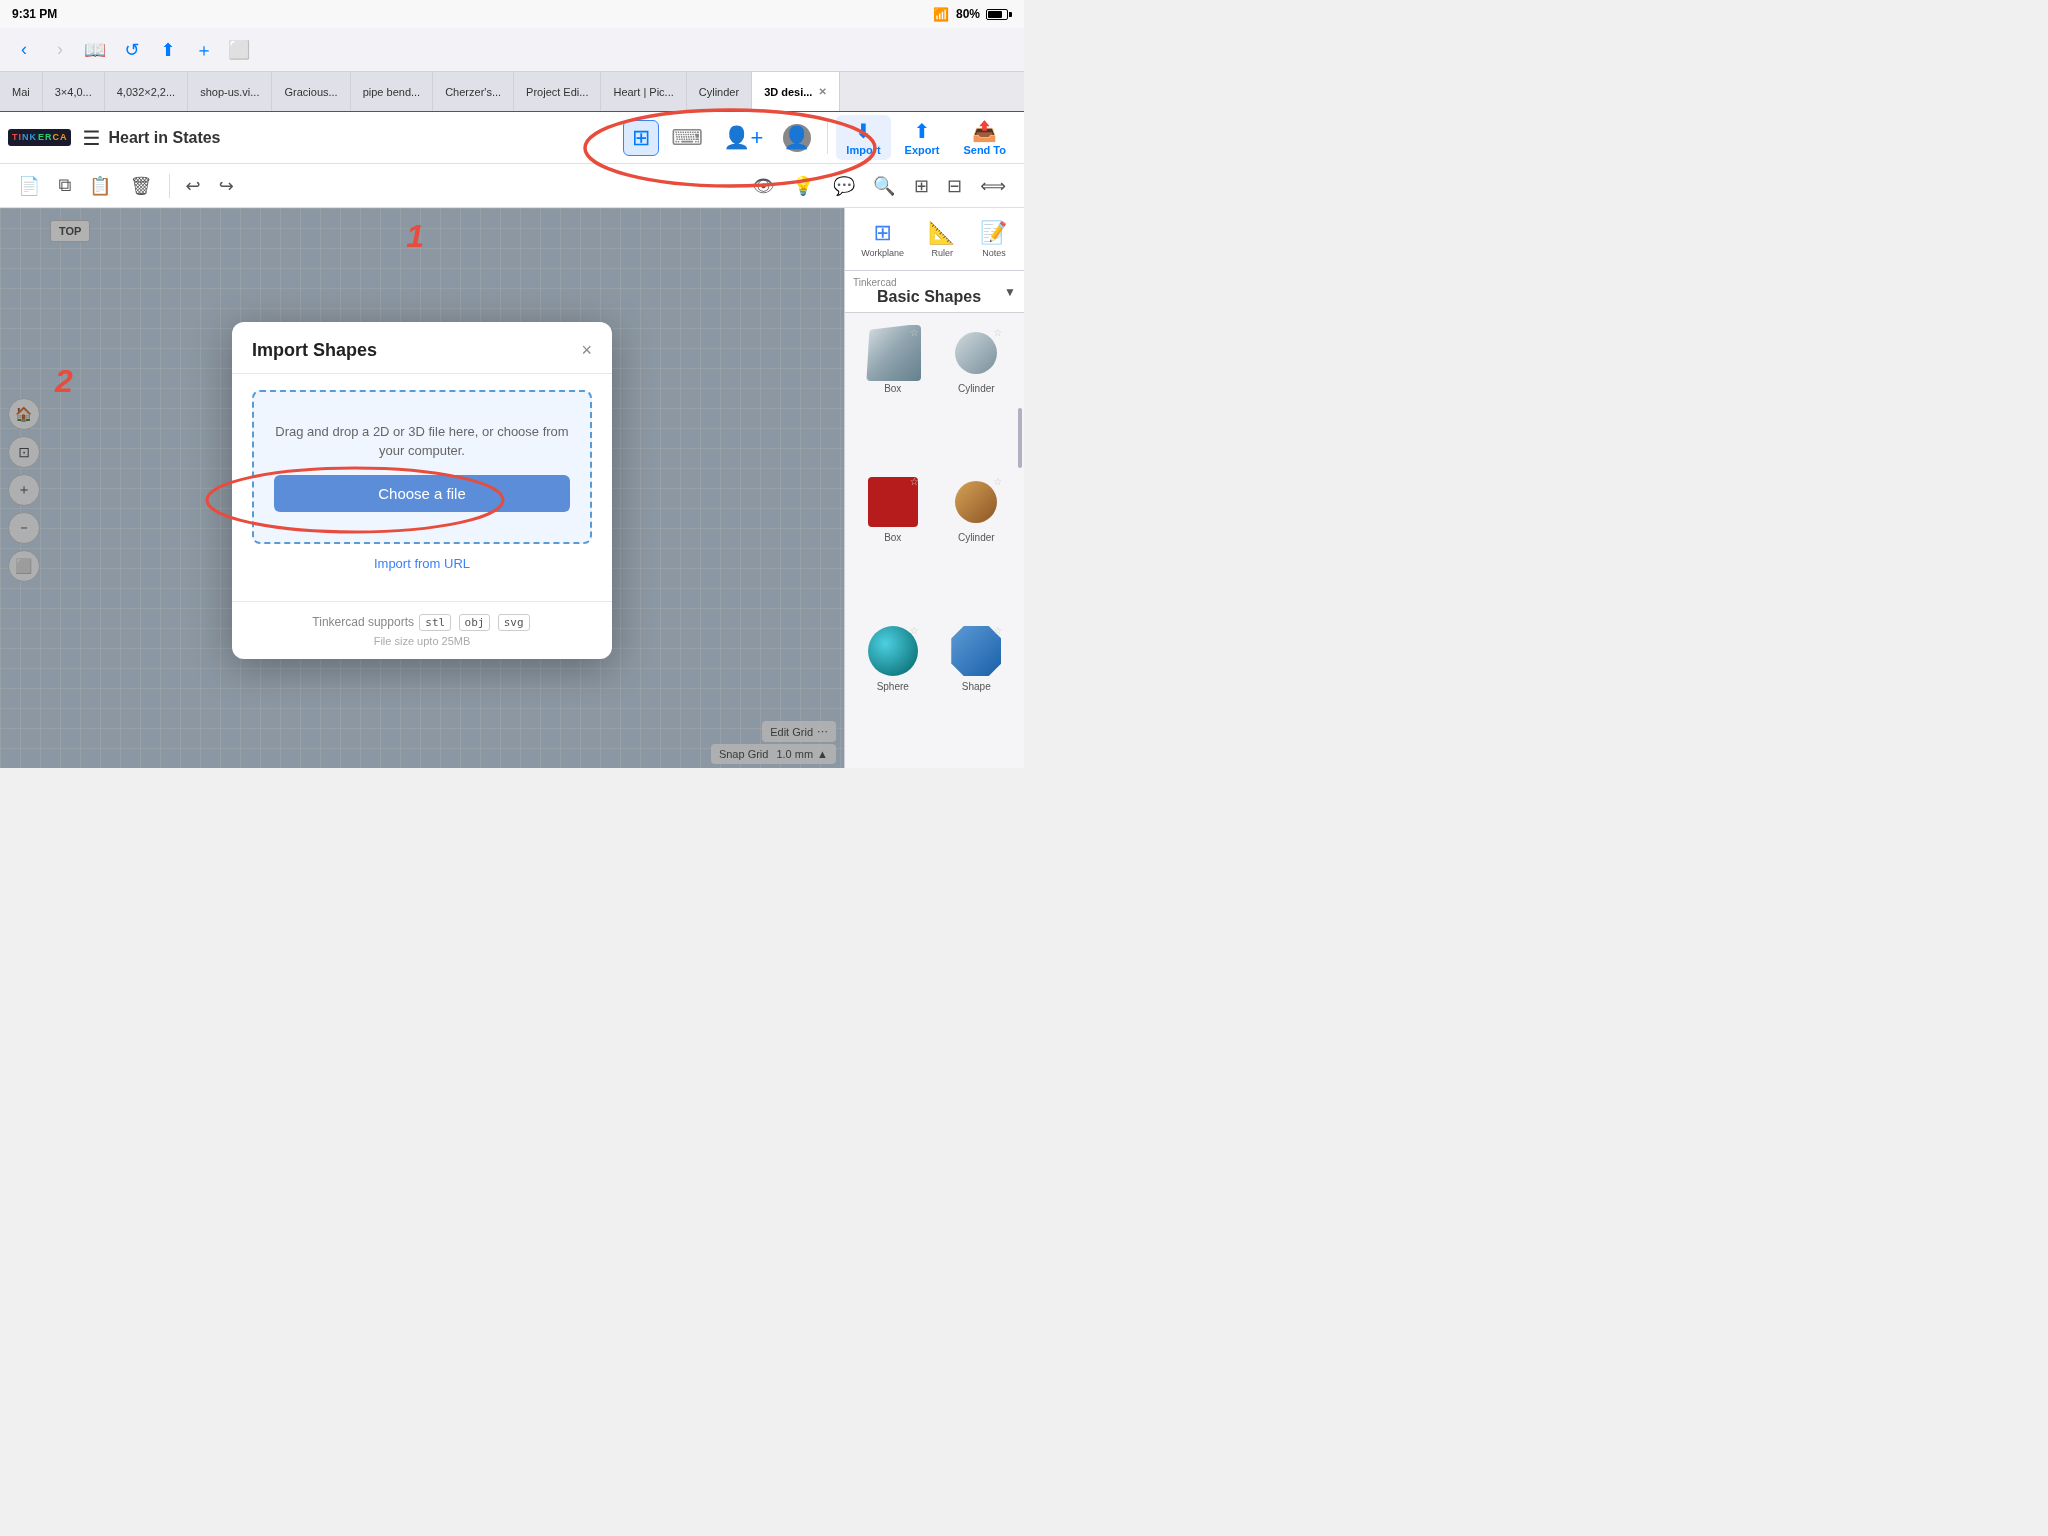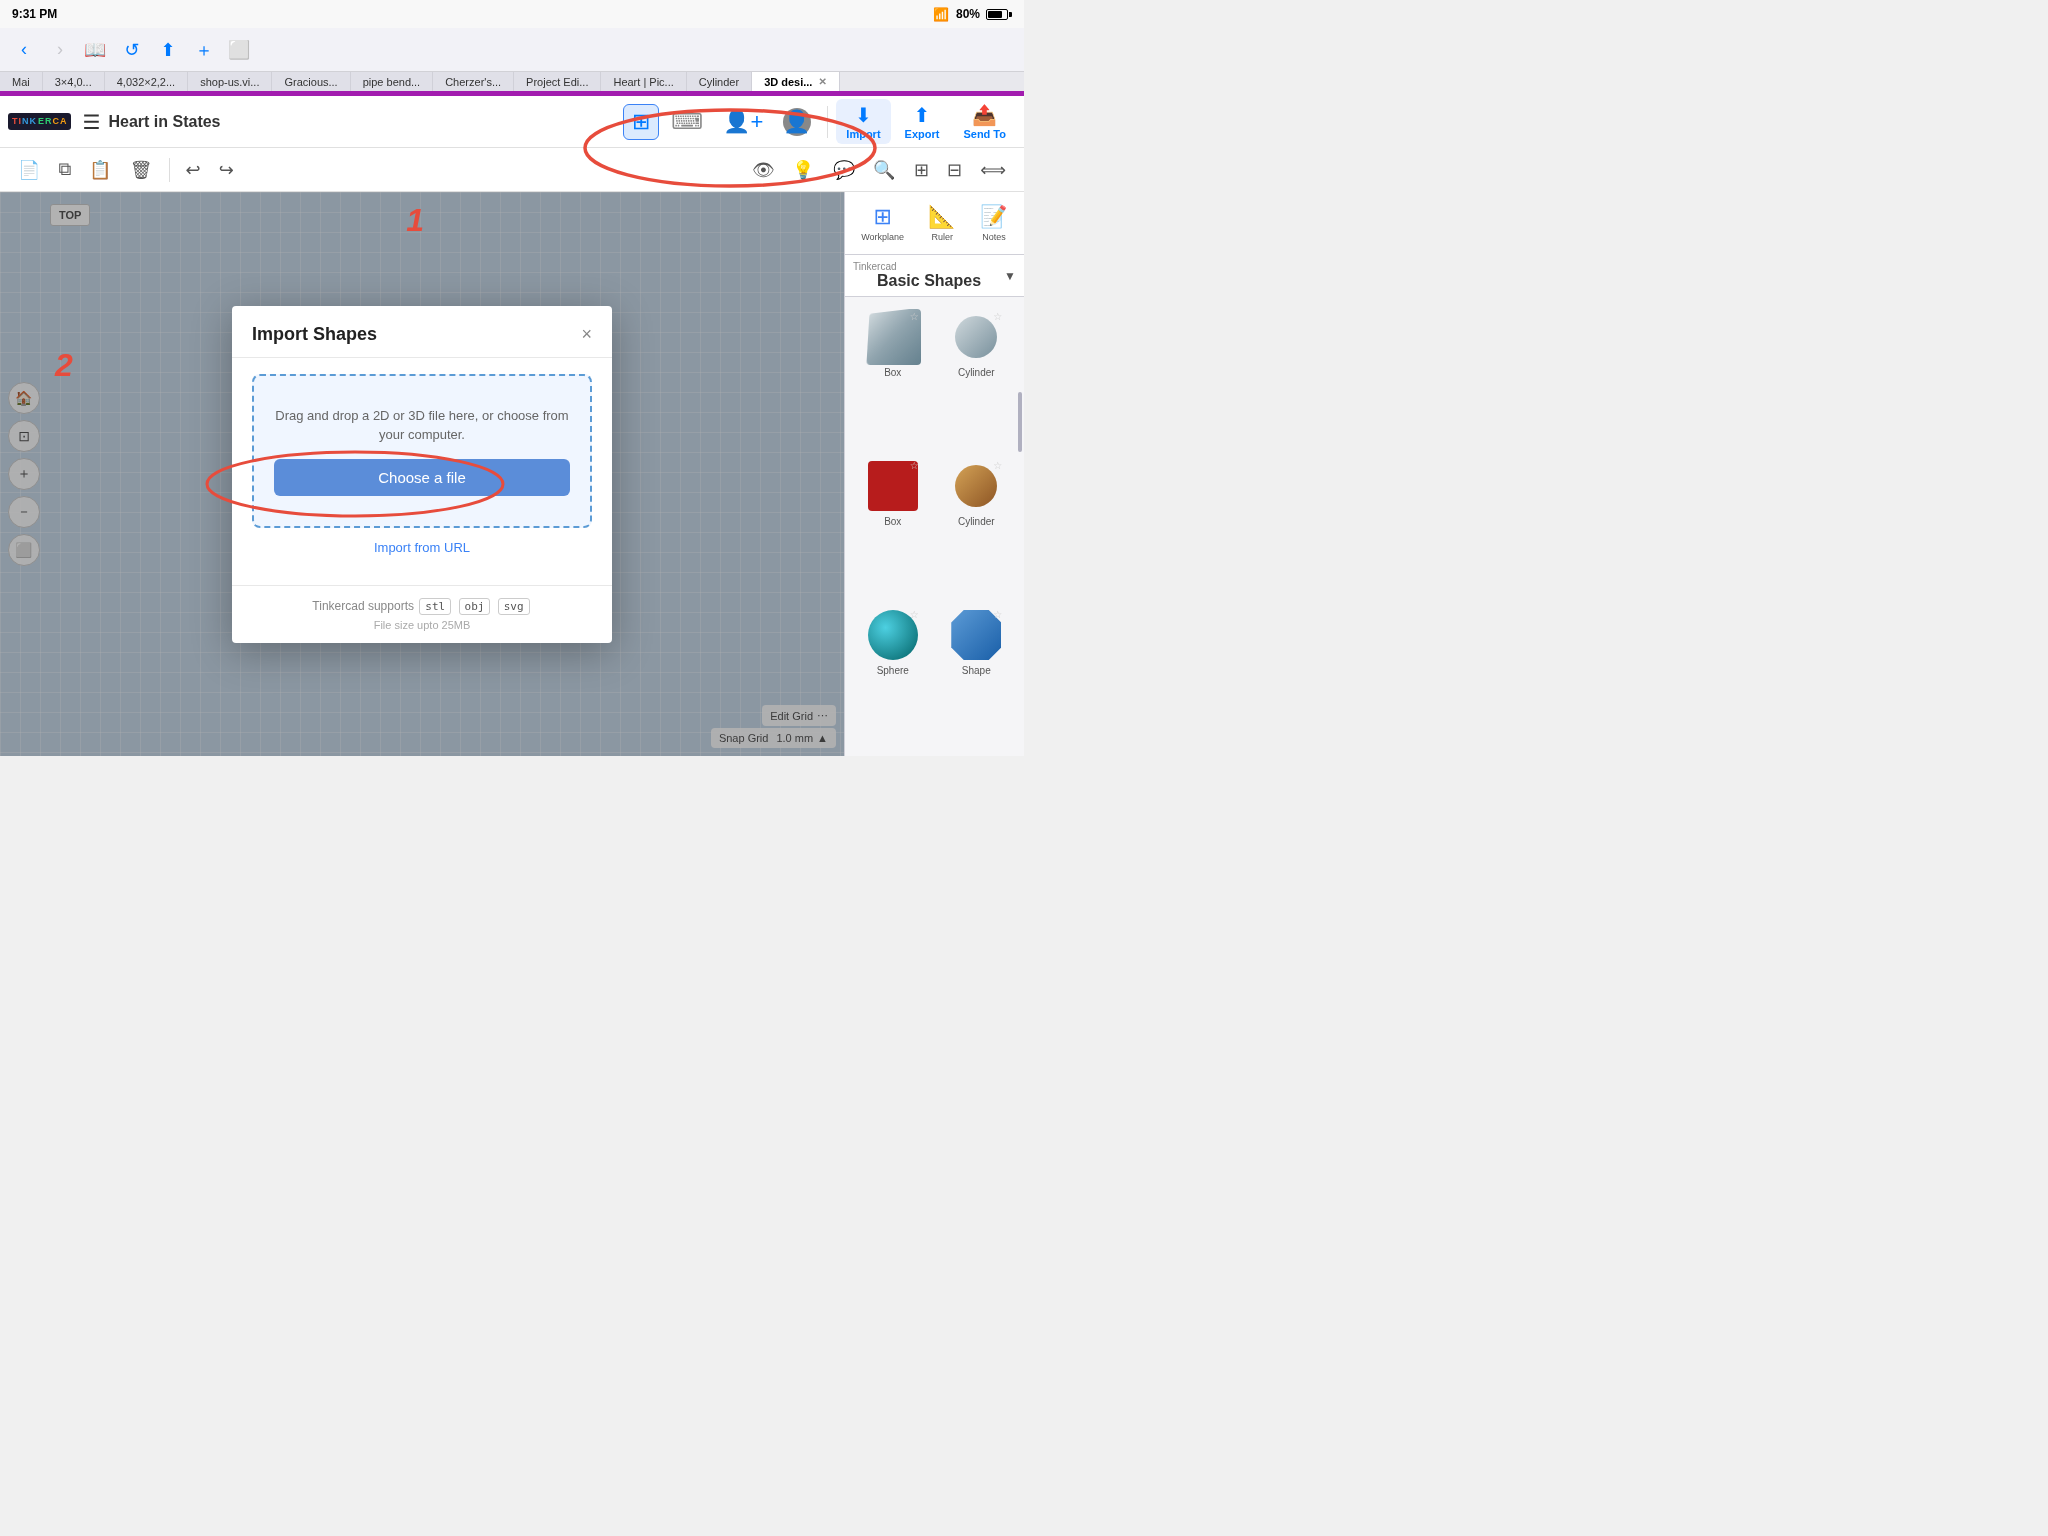--- a/index.html
+++ b/index.html
@@ -30,21 +30,21 @@
       box-shadow: 0 1px 3px rgba(0,0,0,0.15);
     }
     .browser-action-btn {
       background: none; border: none; font-size: 18px; color: #007aff; cursor: pointer;
       width: 28px; height: 28px; display: flex; align-items: center; justify-content: center;
     }
 
     
     .tabs-row {
       background: #e8e8ed; display: flex; align-items: center;
-      height: 24px; border-bottom: 5px solid #a21caf; overflow: hidden;
+      height: 40px; border-bottom: 1px solid #a21caf; overflow: hidden;
     }
     .tab {
       padding: 0 12px; height: 100%; display: flex; align-items: center;
       font-size: 11px; white-space: nowrap; border-right: 1px solid #d0d0d8;
       cursor: pointer; color: #333; background: #e0e0e8;
     }
     .tab.active { background: #ffffff; color: #000; font-weight: 700; }
     .tab-close { margin-left: 6px; font-size: 10px; color: #888; }
 
     
@@ -178,21 +178,21 @@
     }
 
     
     .modal-overlay {
       position: absolute; top: 0; left: 0; right: 0; bottom: 0;
       background: rgba(0,0,0,0.3); display: flex; align-items: center; justify-content: center;
       z-index: 100;
     }
 
     .modal {
-      background: #fff; border-radius: 4px; width: 380px;
+      background: #fff; border-radius: 12px; width: 380px;
       box-shadow: 0 8px 40px rgba(0,0,0,0.3); overflow: hidden;
     }
 
     .modal-header {
       padding: 18px 20px 12px; border-bottom: 1px solid #e8e8e8;
       display: flex; align-items: center; justify-content: space-between;
     }
     .modal-title { font-size: 18px; font-weight: 700; color: #222; }
     .modal-close {
       background: none; border: none; font-size: 18px; color: #888;

